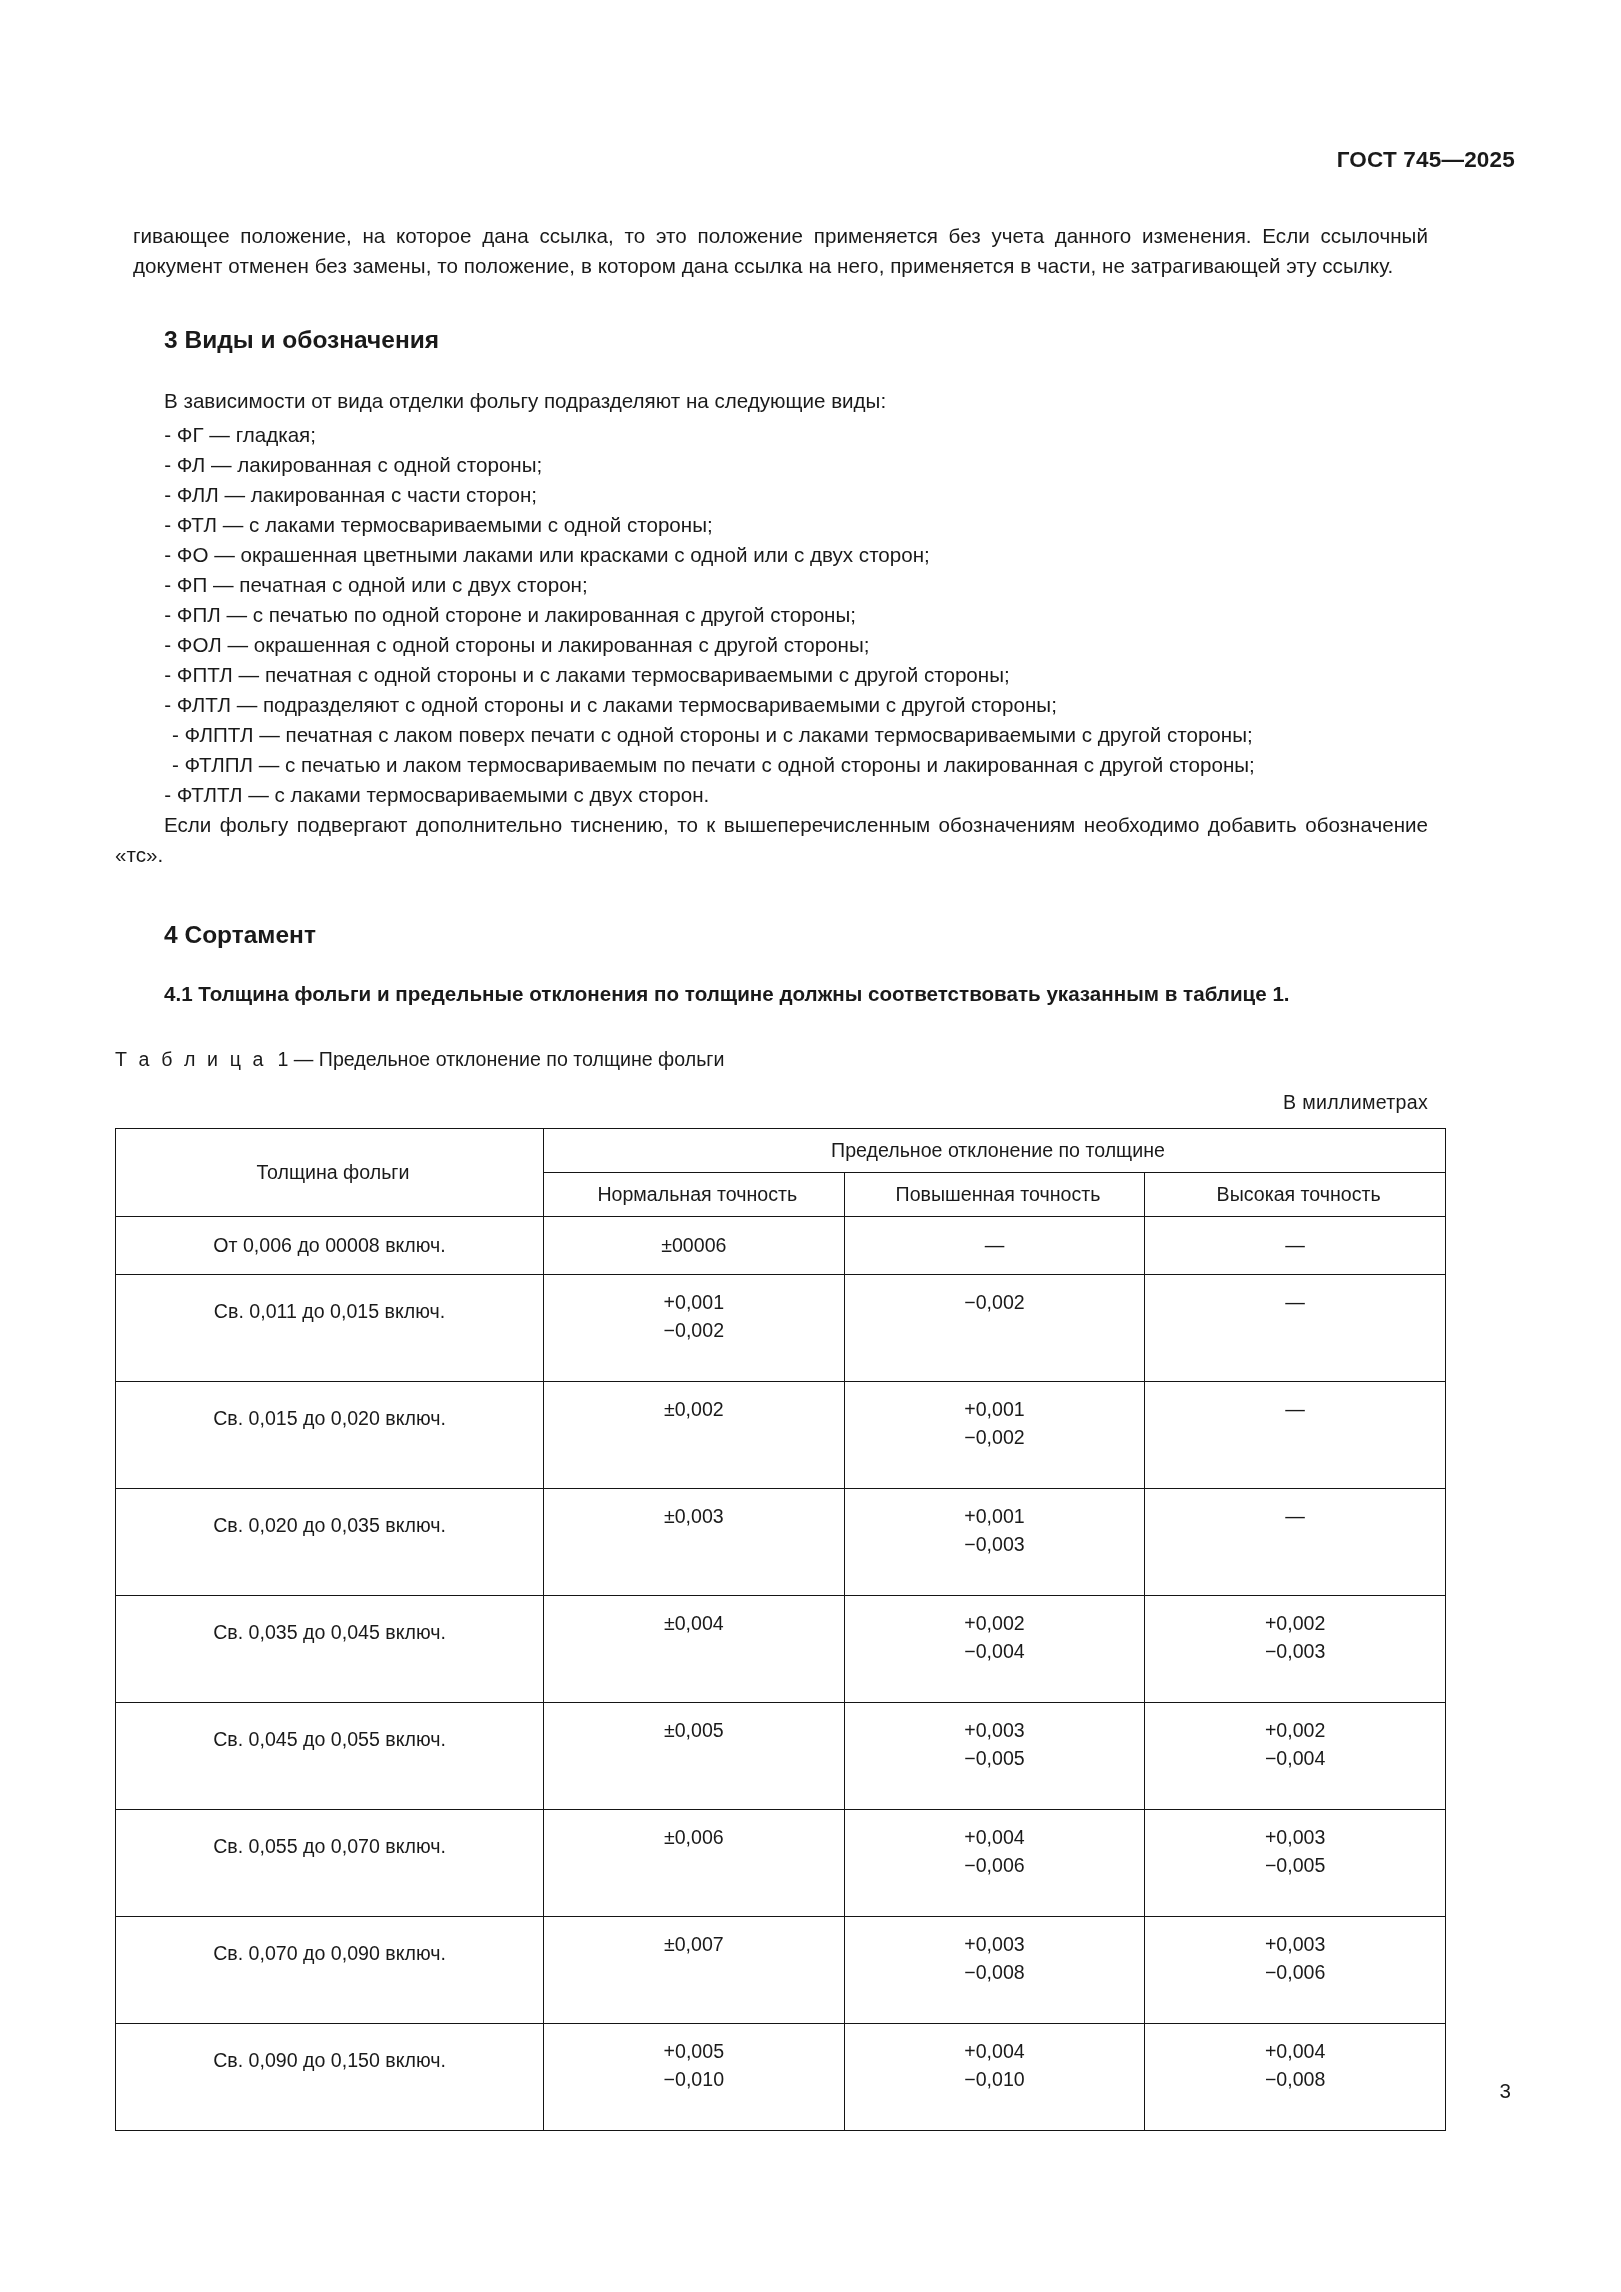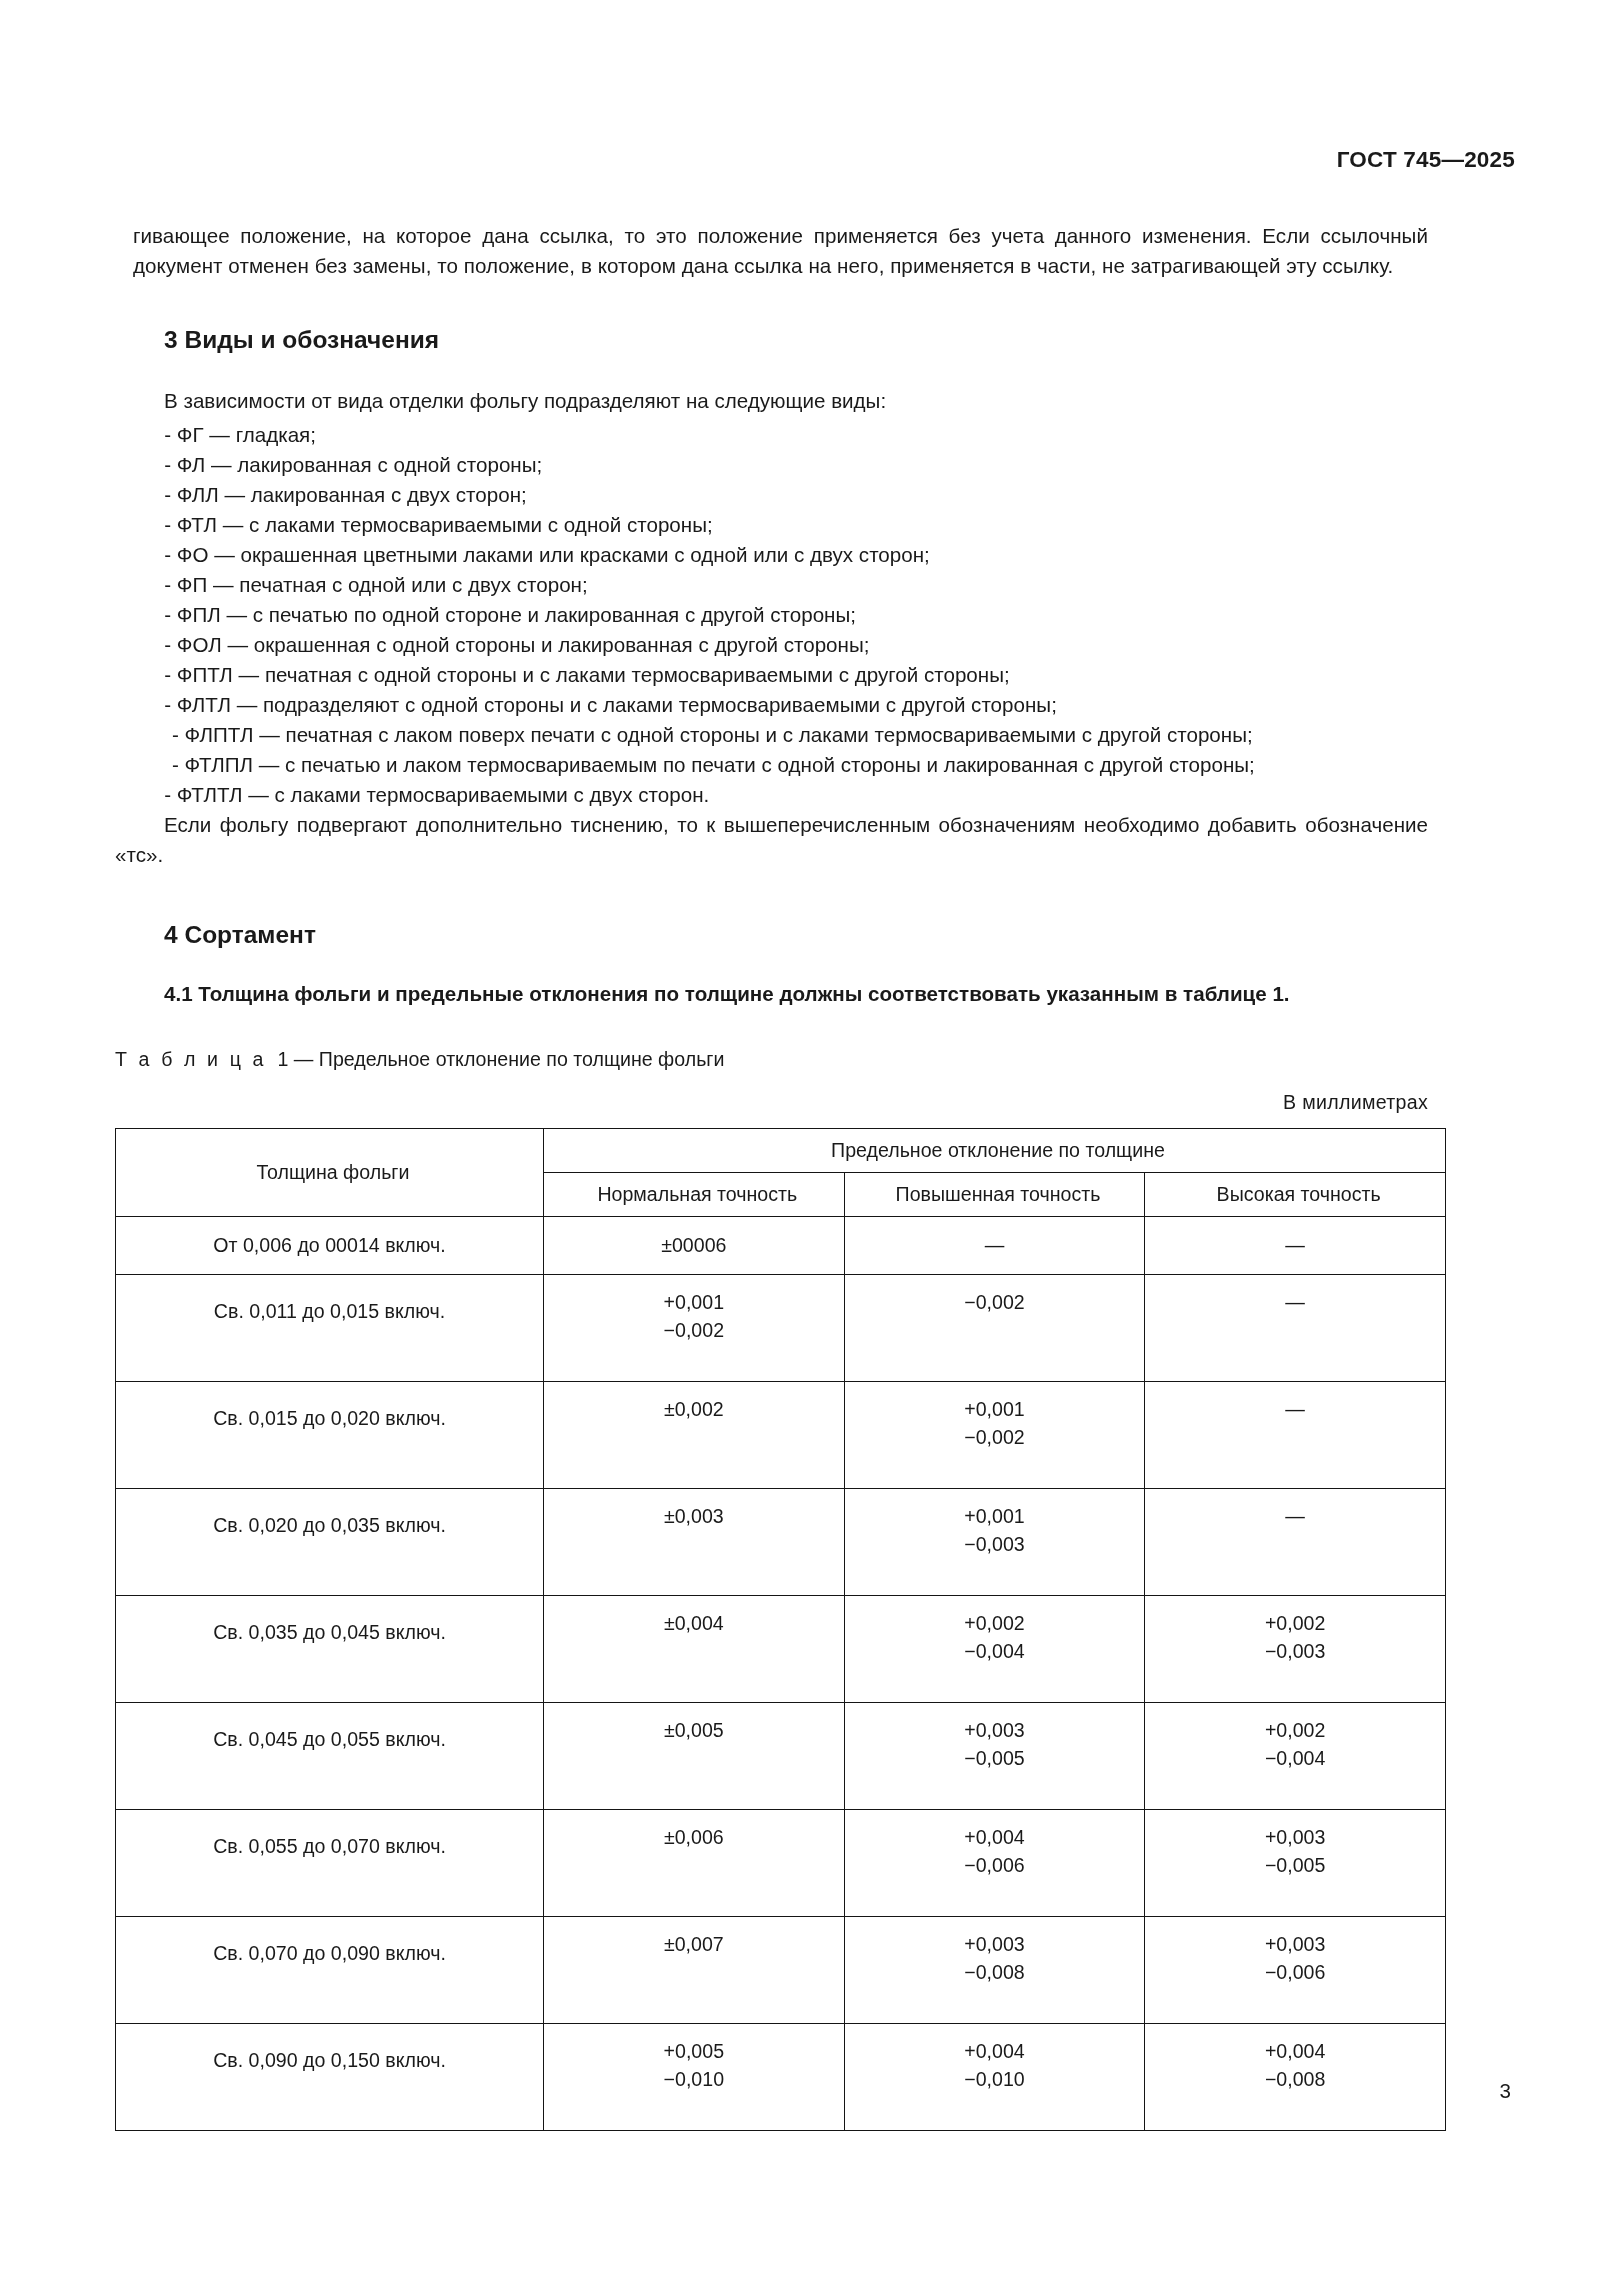--- a/index.html
+++ b/index.html
@@ -194,21 +194,21 @@
 
     <p class="just intro">гивающее положение, на которое дана ссылка, то это положение применяется без учета данного изменения. Если ссылочный документ отменен без замены, то положение, в котором дана ссылка на него, применяется в части, не затрагивающей эту ссылку.</p>
 
     <h2 class="section">3 Виды и обозначения</h2>
 
     <p class="lead">В зависимости от вида отделки фольгу подразделяют на следующие виды:</p>
 
     <ul class="types">
       <li>- ФГ — гладкая;</li>
       <li>- ФЛ — лакированная с одной стороны;</li>
-      <li>- ФЛЛ — лакированная с двух сторон;</li>
+      <li>- ФЛЛ — лакированная с части сторон;</li>
       <li>- ФТЛ — с лаками термосвариваемыми с одной стороны;</li>
       <li>- ФО — окрашенная цветными лаками или красками с одной или с двух сторон;</li>
       <li>- ФП — печатная с одной или с двух сторон;</li>
       <li>- ФПЛ — с печатью по одной стороне и лакированная с другой стороны;</li>
       <li>- ФОЛ — окрашенная с одной стороны и лакированная с другой стороны;</li>
       <li>- ФПТЛ — печатная с одной стороны и с лаками термосвариваемыми с другой стороны;</li>
       <li>- ФЛТЛ — подразделяют с одной стороны и с лаками термосвариваемыми с другой стороны;</li>
       <li class="wrap">- ФЛПТЛ — печатная с лаком поверх печати с одной стороны и с лаками термосвариваемыми с другой стороны;</li>
       <li class="wrap">- ФТЛПЛ — с печатью и лаком термосвариваемым по печати с одной стороны и лакированная с другой стороны;</li>
       <li>- ФТЛТЛ — с лаками термосвариваемыми с двух сторон.</li>
@@ -234,21 +234,21 @@
         </tr>
         <tr>
           <th class="sub sub-a">Нормальная точность</th>
           <th class="sub sub-b">Повышенная точность</th>
           <th class="sub sub-c">Высокая точность</th>
         </tr>
       </thead>
       <tbody>
 
         <tr>
-          <td class="rowhead">От 0,006 до 00014 включ.</td>
+          <td class="rowhead">От 0,006 до 00008 включ.</td>
           <td class="val">
               <span class="two">±00006</span>
             </td>
           <td class="val">
               <span class="two">—</span>
             </td>
           <td class="val">
               <span class="two">—</span>
             </td>
         </tr>

